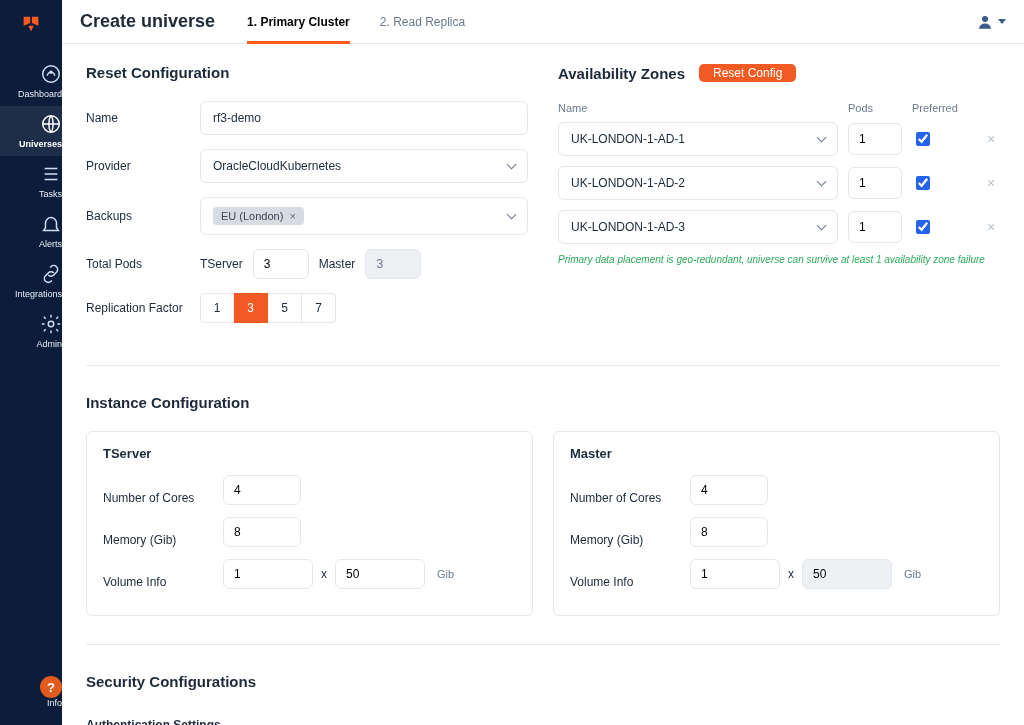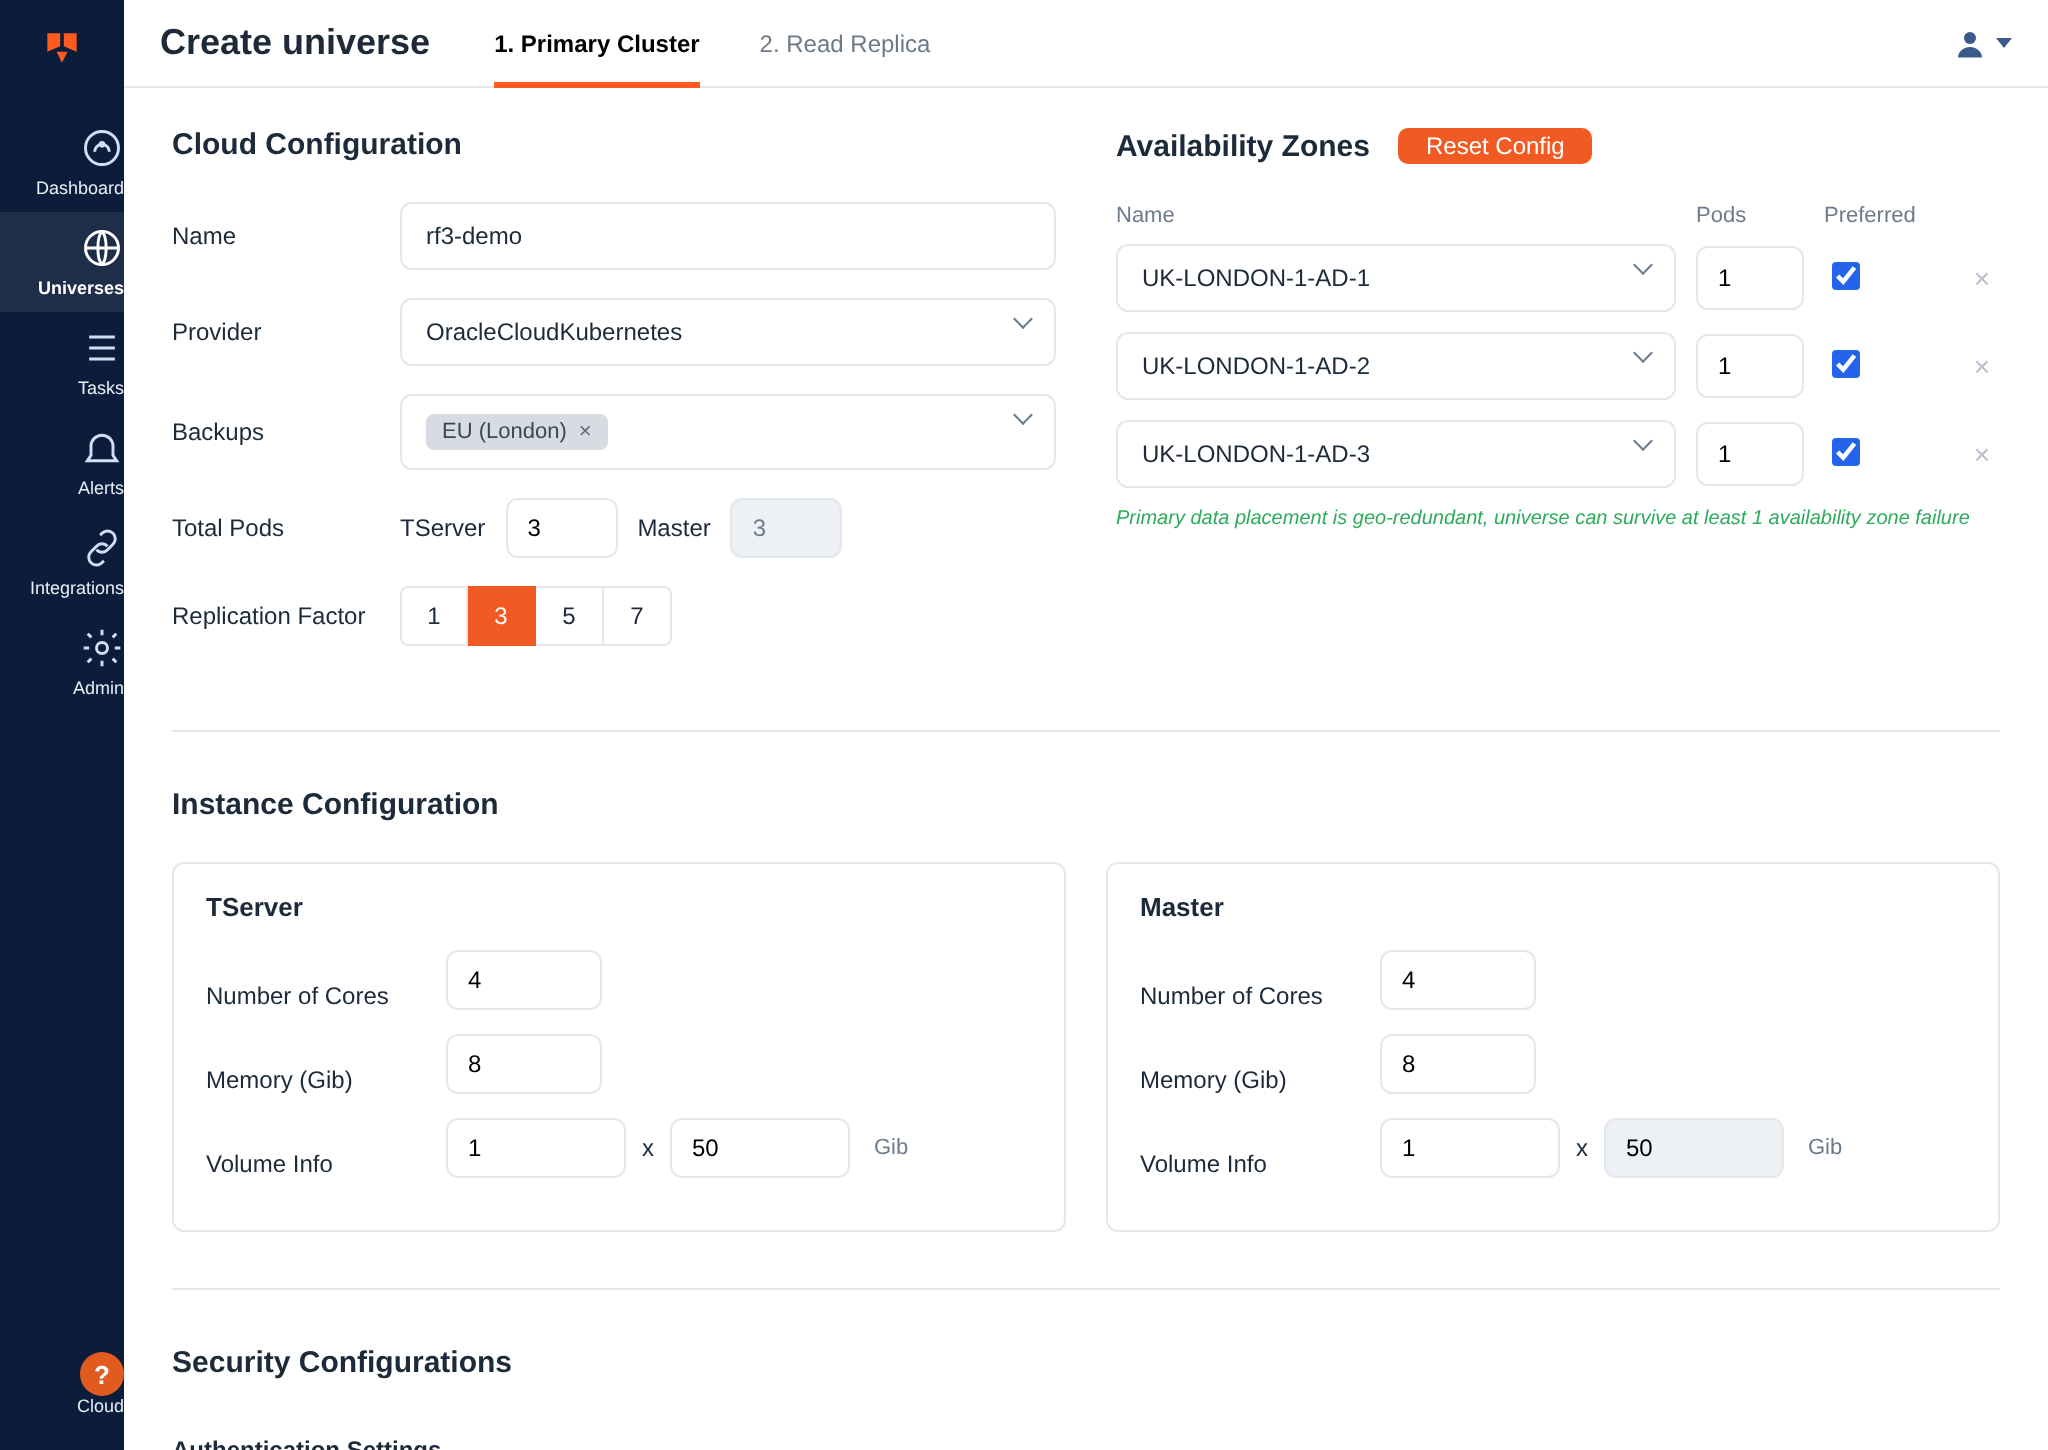--- a/index.html
+++ b/index.html
@@ -44,21 +44,21 @@
   .content{padding:20px 24px 40px;}
   .row{display:flex;gap:30px;}
   .col{flex:1;}
   .section-title{font-size:15px;font-weight:700;margin-bottom:20px;display:flex;align-items:center;gap:14px;}
   .btn-reset{background:var(--accent2);color:#fff;border:none;border-radius:5px;padding:2px 14px;font-size:12px;cursor:pointer;}
 
   .field{display:flex;align-items:center;margin-bottom:14px;}
   .field-label{width:114px;font-size:12px;color:var(--text);}
   .control{flex:1;}
   .input,.select,.num{width:100%;border:1px solid var(--border);border-radius:6px;padding:9px 12px;font-size:12px;color:var(--text);background:#fff;}
-  .select{display:flex;align-items:flex-start;justify-content:space-between;cursor:pointer;}
+  .select{display:flex;align-items:center;justify-content:space-between;cursor:pointer;}
   .chip{display:inline-flex;align-items:center;gap:6px;background:var(--chip-bg);border-radius:4px;padding:3px 8px;font-size:11px;color:#3a4756;}
   .chip .x{cursor:pointer;color:#5f6b79;}
   .pods-row{display:flex;align-items:center;gap:10px;}
   .pods-sub{font-size:12px;color:var(--text);}
   .num-sm{width:56px;border:1px solid var(--border);border-radius:6px;padding:7px 10px;font-size:12px;}
   .num-sm.ro{background:#eef1f4;color:#6b7b8c;}
   .rf-group{display:flex;}
   .rf-btn{width:34px;height:30px;border:1px solid var(--border);background:#fff;display:flex;align-items:center;justify-content:center;font-size:12px;cursor:pointer;}
   .rf-btn:not(:first-child){border-left:none;}
   .rf-btn:first-child{border-radius:4px 0 0 4px;}
@@ -154,21 +154,21 @@
           <svg viewBox="0 0 24 24">
             <circle cx="12" cy="12" r="3"></circle>
             <path d="M12 2v3M12 19v3M4.2 4.2l2 2M17.8 17.8l2 2M2 12h3M19 12h3M4.2 19.8l2-2M17.8 6.2l2-2"></path>
           </svg>
         </span>
       <span>Admin</span>
     </div>
   </div>
   <div class="nav-item bottom">
     <span class="help-circle">?</span>
-    <span>Cloud</span>
+    <span>Info</span>
   </div>
 </div>
 
 <div class="header">
   <div class="page-title">Create universe</div>
   <div class="tabs">
     <div class="tab active">1. Primary Cluster</div>
     <div class="tab">2. Read Replica</div>
   </div>
   <div class="user-menu">
@@ -179,21 +179,21 @@
     <span class="caret"></span>
   </div>
 </div>
 
 <div class="main">
   <div class="content">
 
     <div class="row">
 
       <div class="col">
-        <div class="section-title">Cloud Configuration</div>
+        <div class="section-title">Reset Configuration</div>
 
         <div class="field">
           <div class="field-label">Name</div>
           <div class="control"><input class="input" value="rf3-demo" style=""></div>
         </div>
 
         <div class="field">
           <div class="field-label">Provider</div>
           <div class="control">
             <div class="select">

